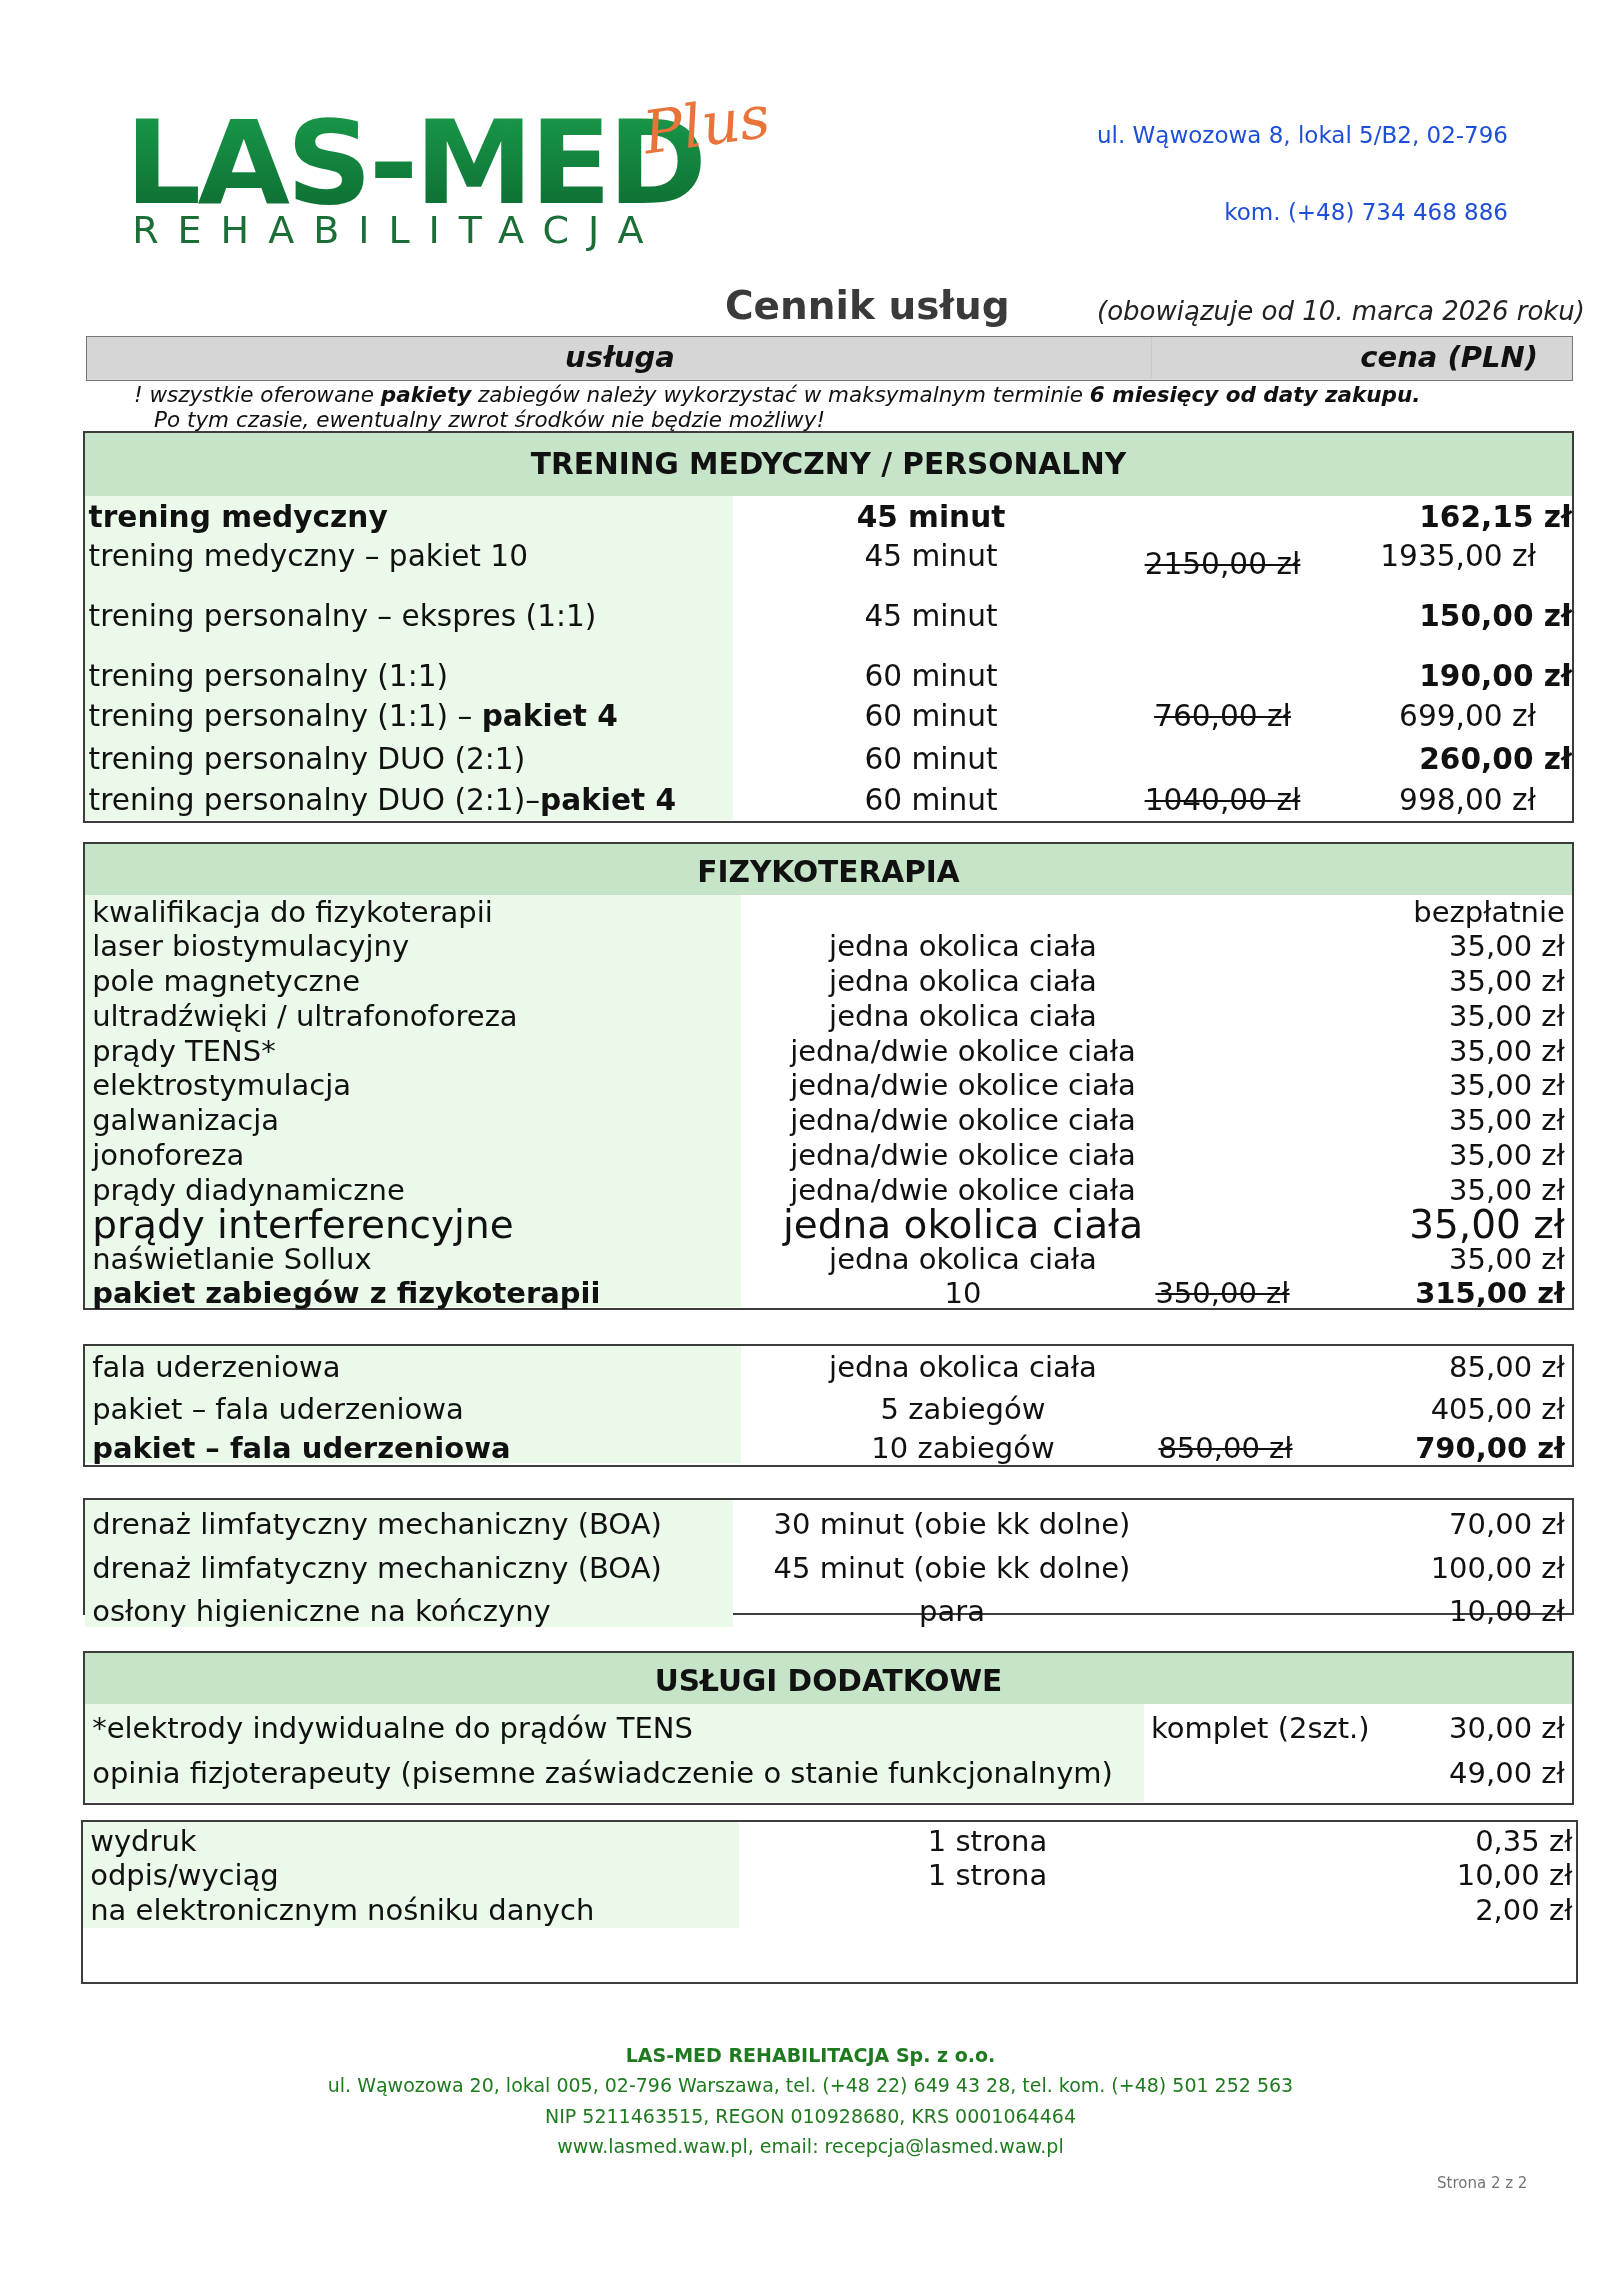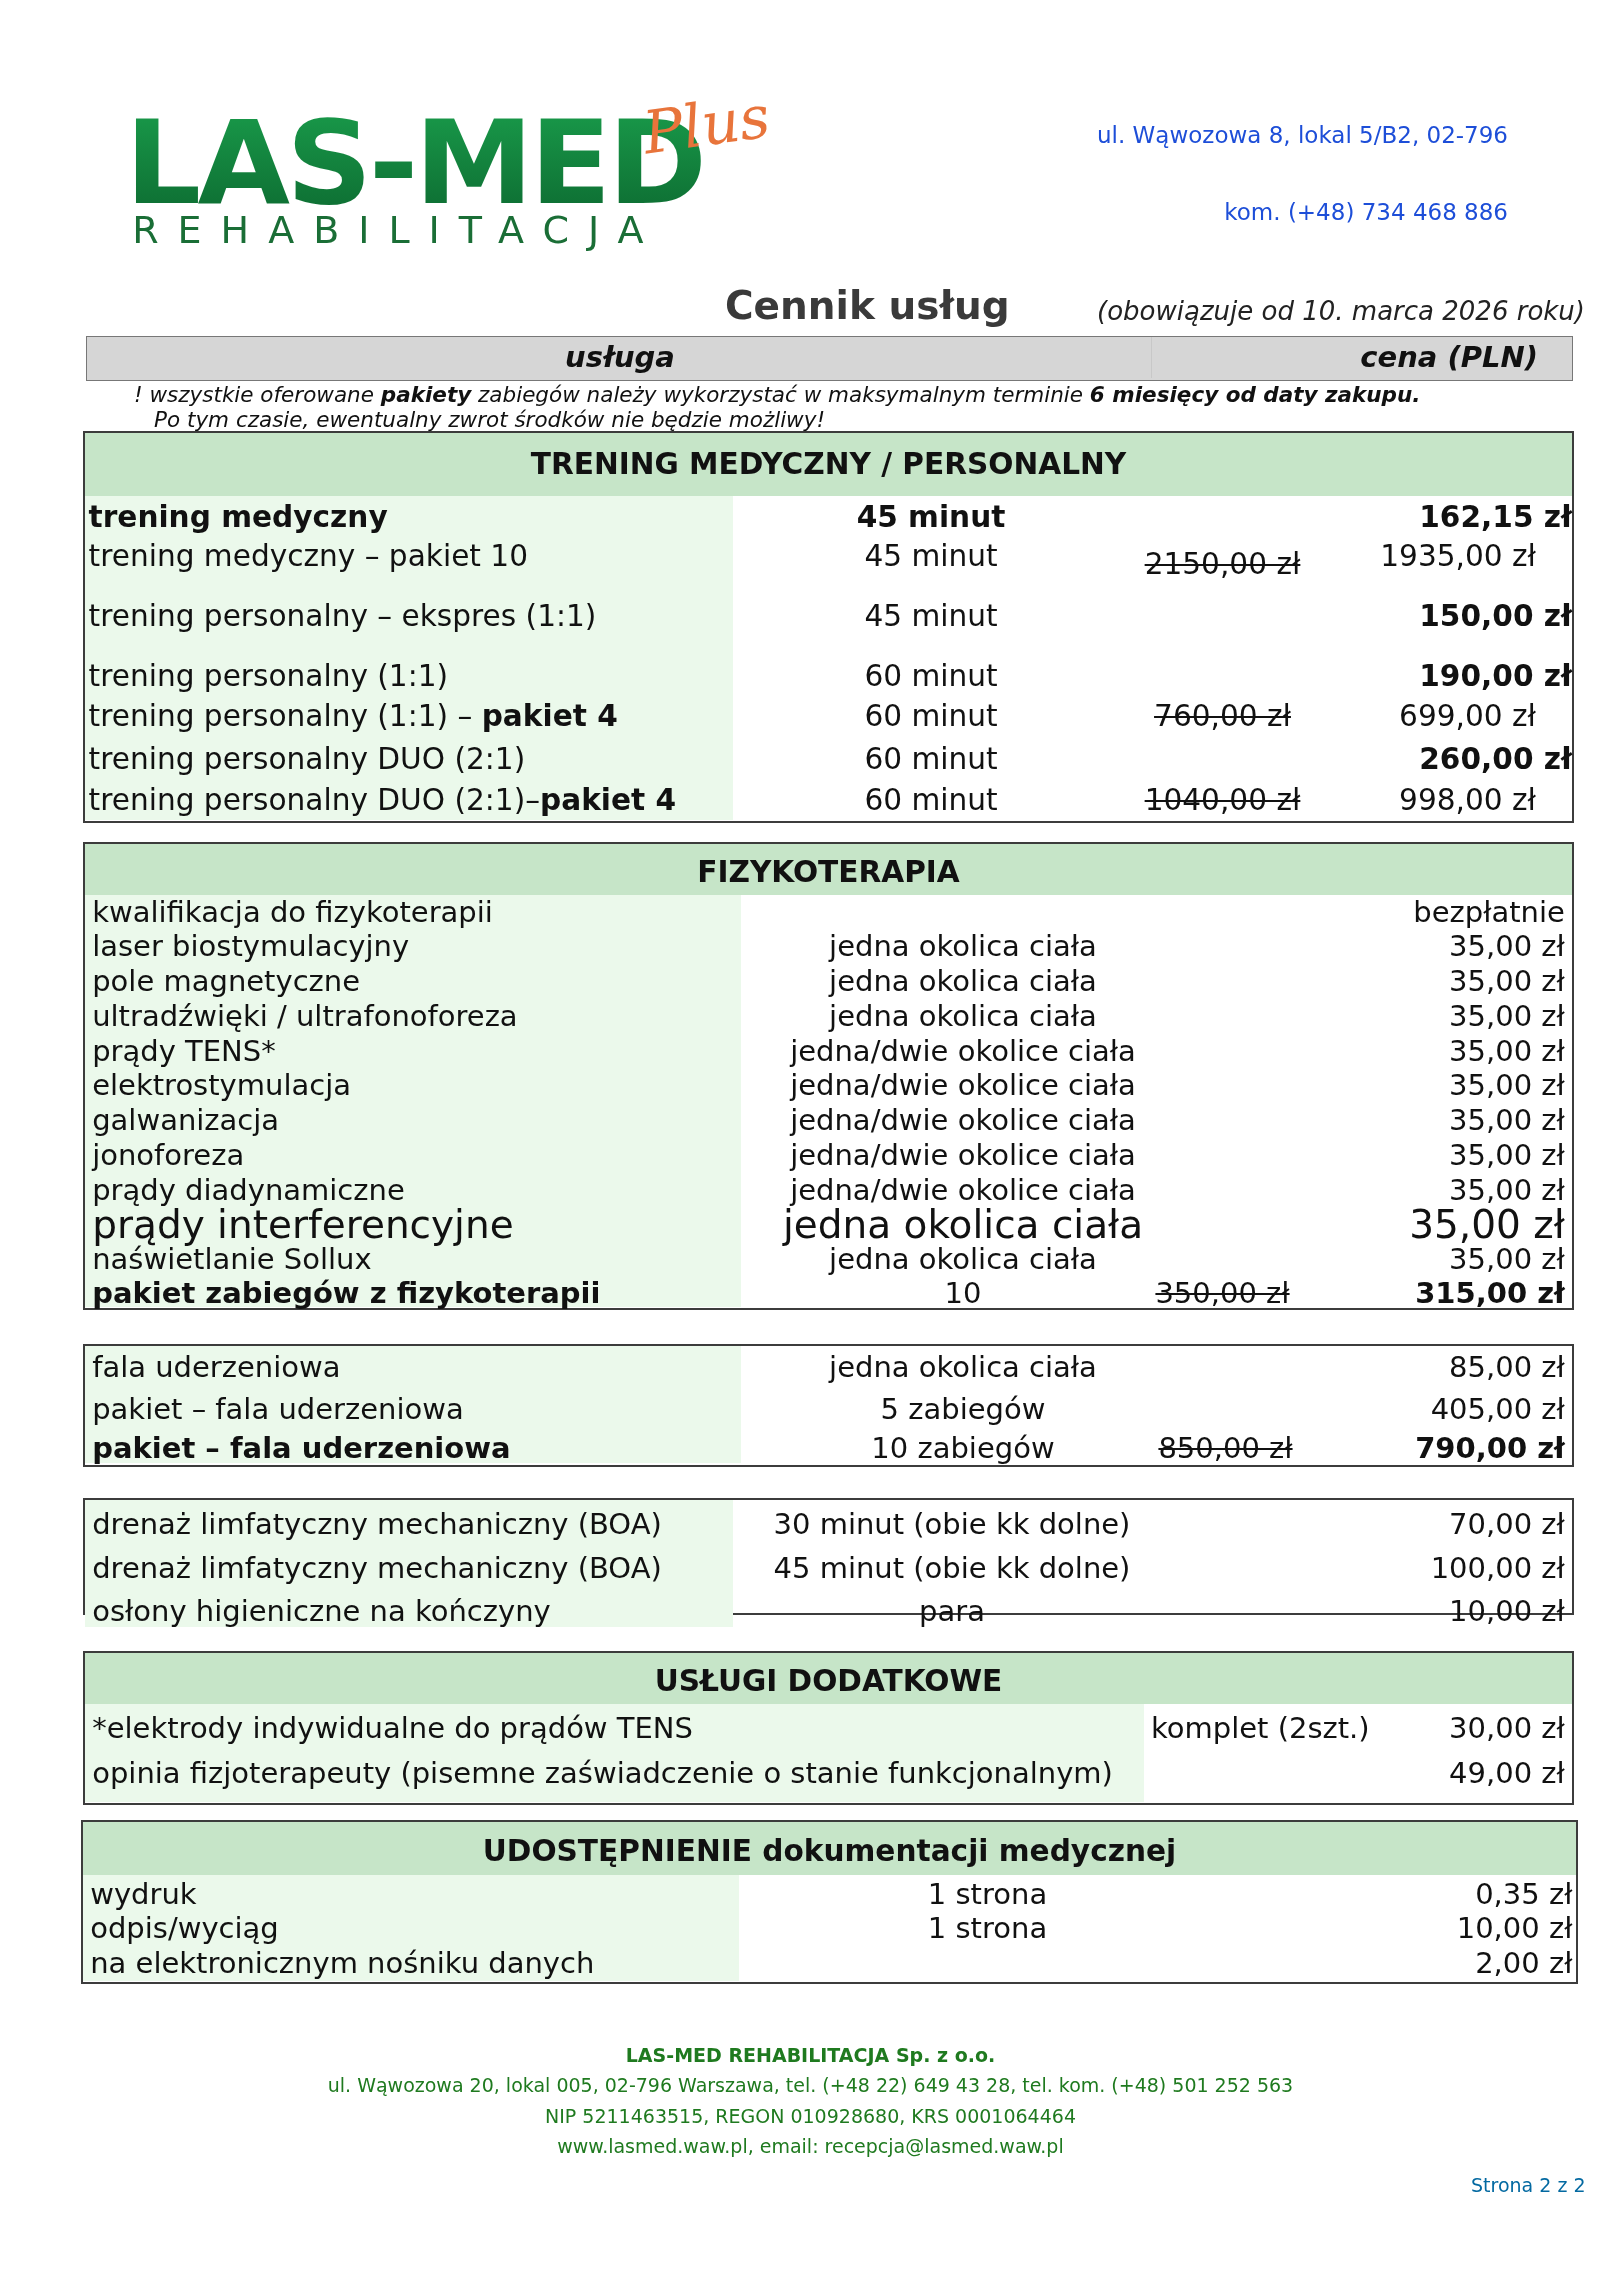--- a/index.html
+++ b/index.html
@@ -44,21 +44,21 @@
   .row .qty { position: absolute; text-align: center; }
   .row .old { position: absolute; text-align: center; text-decoration: line-through; }
   .row .price { position: absolute; text-align: right; }
   .bold { font-weight: bold; }
 
   .footer { position: absolute; left: 0; width: 1621px; text-align: center; color: #1f7a1f; }
   .footer.f1 { top: 2044px; font-size: 19px; font-weight: bold; }
   .footer.f2 { top: 2074px; font-size: 19px; }
   .footer.f3 { top: 2105px; font-size: 19px; }
   .footer.f4 { top: 2135px; font-size: 19px; }
-  .pageno { position: absolute; left: 1471px; top: 2174px; font-size: 19px; color: #0369a1; }
+  .pageno { position: absolute; left: 1437px; top: 2174px; font-size: 15px; color: #737373; }
 </style>
 </head>
 <body>
 
 <div class="logo">
   <div class="logo-main">LAS-MED</div>
   <div class="logo-plus">Plus</div>
   <div class="logo-sub">REHABILITACJA</div>
 </div>
 <div class="contact addr">ul. Wąwozowa 8, lokal 5/B2, 02-796</div>
@@ -240,21 +240,20 @@
         <span class="price" style="right: 7.2px;">30,00 zł</span>
       </div>
       <div class="row" style="position: absolute; left: 0px; right: 0px; top: 48px; height: 41px; font-size: 29px;">
         <span class="name" style="left: 7.2px;"><span>opinia fizjoterapeuty (pisemne zaświadczenie o stanie funkcjonalnym)</span></span>
         <span class="price" style="right: 7.2px;">49,00 zł</span>
       </div>
     </div>
 </div>
 
 <div class="sec" style="left:81px; top:1820px; width:1497px; height:164px;">
-  <div class="sec-head" style="height:53px; line-height:59px; font-size:29.6px;"><span>UDOSTĘPNIENIE</span><span> dokumentacji medycznej</span></div>
   <div class="sec-body" id="body-dok" style="height:106px;">
     <div class="left-shade" style="width:656px;"></div>
   <div class="row" style="position: absolute; left: 0px; right: 0px; top: 1.8px; height: 34px; font-size: 29px;">
         <span class="name" style="left: 7.2px;"><span>wydruk</span></span>
         <span class="qty" style="left: 770px; width: 269px;">1 strona</span>
         <span class="price" style="right: 3.6px;">0,35 zł</span>
       </div>
       <div class="row" style="position: absolute; left: 0px; right: 0px; top: 36px; height: 34px; font-size: 29px;">
         <span class="name" style="left: 7.2px;"><span>odpis/wyciąg</span></span>
         <span class="qty" style="left: 770px; width: 269px;">1 strona</span>

